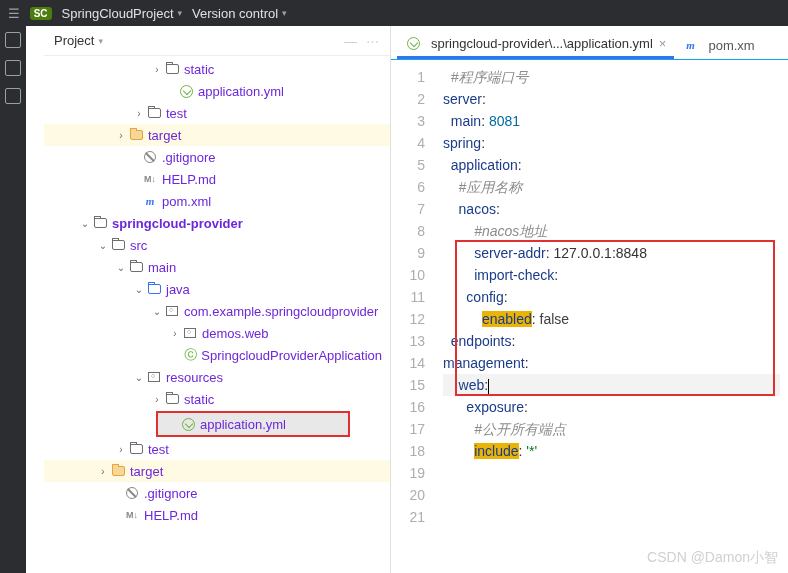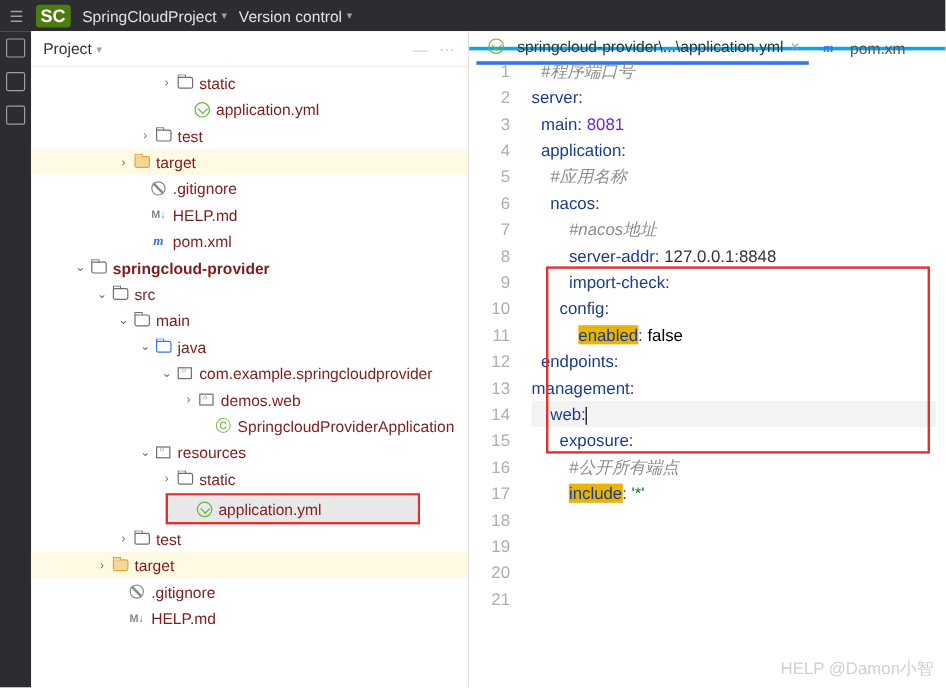--- a/index.html
+++ b/index.html
@@ -1,76 +1,76 @@
 <!DOCTYPE html>
 <html><head>
 <meta charset="utf-8">
 <style>
   * { margin: 0; padding: 0; box-sizing: border-box; font-family: "Segoe UI", Arial, sans-serif; }
   body { background: #fff; width: 788px; height: 573px; overflow: hidden; position: relative; }
 
   .topbar { height: 26px; background: #2b2d30; display: flex; align-items: center; padding: 0 8px; gap: 10px; color: #dfe1e5; font-size: 13px; }
   .topbar .burger { color: #9aa0a6; }
-  .topbar .proj-badge { background: #4d7c0f; color: #fff; padding: 1px 4px; border-radius: 3px; font-size: 15px; font-weight: 600; }
+  .topbar .proj-badge { background: #4d7c0f; color: #fff; padding: 1px 4px; border-radius: 3px; font-size: 10px; font-weight: 600; }
   .topbar .dd { display: flex; align-items: center; gap: 4px; }
   .chevron-down { font-size: 9px; color: #9aa0a6; }
 
   .main { display: flex; height: 547px; }
 
   .sidestrip { width: 26px; background: #2b2d30; display: flex; flex-direction: column; align-items: center; padding-top: 6px; gap: 12px; }
   .sidestrip .sq { width: 16px; height: 16px; border: 1.5px solid #9aa0a6; border-radius: 2px; }
 
-  .project-panel { width: 365px; background: #fff; border-right: 1px solid #e0e0e0; display: flex; flex-direction: column; }
+  .project-panel { width: 365px; background: #fff; border-right: 1px solid #e0e0e0; display: flex; flex-direction: column; padding-left: 18px; }
   .project-header { height: 30px; display: flex; align-items: center; padding: 0 10px; font-size: 13px; color: #333; gap: 4px; border-bottom: 1px solid #eee; }
   .project-header .spacer { flex: 1; }
   .project-header .tool { width: 14px; height: 14px; opacity: 0.25; margin-left: 4px; }
 
   .tree { flex: 1; overflow: hidden; font-size: 13px; padding-top: 2px; }
   .node { display: flex; align-items: center; height: 22px; padding-right: 8px; white-space: nowrap; }
   .arrow { width: 14px; text-align: center; color: #6e6e6e; font-size: 10px; }
   .icon { width: 16px; height: 16px; margin-right: 4px; display: inline-flex; align-items: center; justify-content: center; }
   .folder { color: #6e6e6e; }
   .folder-open { color: #3574f0; }
   .folder .shape, .folder-open .shape { width: 13px; height: 10px; border: 1.3px solid currentColor; border-radius: 1px 2px 2px 2px; position: relative; }
   .folder .shape::before, .folder-open .shape::before { content:""; position:absolute; top:-3px; left:-1px; width:5px; height:2px; border:1.3px solid currentColor; border-bottom:none; border-radius:1px 1px 0 0; }
   .folder-orange { color: #e8a33d; }
   .folder-orange .shape { width:13px; height:10px; background:#f5d79a; border:1.3px solid #e8a33d; border-radius:1px 2px 2px 2px; position:relative; }
   .folder-orange .shape::before { content:""; position:absolute; top:-3px; left:-1px; width:5px; height:2px; background:#f5d79a; border:1.3px solid #e8a33d; border-bottom:none; border-radius:1px 1px 0 0; }
   .pkg { color:#6e6e6e; }
   .pkg .shape { width:12px; height:10px; border:1.3px solid #6e6e6e; position:relative; }
   .pkg .shape::after { content:"○"; position:absolute; font-size:7px; left:2px; top:-1px; }
-  .txt { color: #7f1d1d; }
+  .txt { color: #6d28d9; }
   .txt.bold { font-weight: 600; }
   .mono-icon { font-size: 11px; font-weight: 700; font-style: italic; font-family: "Times New Roman", serif; }
   .m-icon { color: #3574f0; }
   .md-icon { color: #888; font-size:9px; font-weight:700; font-family:Arial; }
   .spring-icon { color: #6db33f; position:relative; width:13px; height:13px; border:1.5px solid #6db33f; border-radius:50%; }
   .spring-icon::after { content:""; position:absolute; width:5px; height:5px; border-left:1.5px solid #6db33f; border-bottom:1.5px solid #6db33f; transform:rotate(-45deg); left:3px; top:2px; }
   .ignore-icon { width:12px; height:12px; border:1.5px solid #888; border-radius:50%; position:relative; }
   .ignore-icon::after { content:""; position:absolute; width:12px; height:1.5px; background:#888; transform:rotate(45deg); left:-1px; top:4px; }
 
   .node.yellow { background: #fffae3; }
   .node.selected { background: #e8e8e8; }
   .red-box { border: 2px solid #e03131; margin: 1px 40px 1px 0; }
 
   .editor-panel { flex: 1; display: flex; flex-direction: column; background: #fff; }
-  .tabs { height: 16px; display: flex; padding: 0 6px; border-bottom: 3px solid #0ea5e9; }
+  .tabs { height: 34px; display: flex; align-items: flex-end; padding: 0 6px; border-bottom: 1px solid #0ea5e9; }
   .tab { display: flex; align-items: center; height: 28px; padding: 0 8px; font-size: 13px; color: #555; gap: 6px; }
   .tab.active { border-bottom: 3px solid #3574f0; color: #333; }
   .tab .close { color: #999; font-size: 13px; }
 
   .code-area { flex:1; display:flex; font-family: "JetBrains Mono", Consolas, monospace; font-size: 14px; position:relative; }
   .gutter { width: 44px; text-align: right; padding: 6px 10px 0 0; color: #aeaeae; line-height: 22px; }
   .code { flex:1; padding: 6px 8px 0 8px; line-height: 22px; position:relative; }
   .code .line { white-space: pre; }
   .k-key { color: #1a3c8a; }
   .k-str { color: #067d17; }
-  .k-num { color: #6d28d9; }
+  .k-num { color: #0369a1; }
   .k-com { color: #8c8c8c; font-style: italic; }
-  .k-bool { color: #000000; }
+  .k-bool { color: #404040; }
   .k-plain { color: #333; }
   .hl { background: #eab308; }
   .sel-line { background: #f3f3f3; display:block; width:100%; }
   .ind { color:#d0d0d0; }
 
   .red-overlay { position:absolute; border:2px solid #e03131; pointer-events:none; }
   .watermark { position:absolute; right:10px; bottom:6px; color:#d0d0d0; font-size:14px; font-family: Arial; }
   .cursor { display:inline-block; width:1px; height:15px; background:#000; vertical-align:middle; }
 </style>
 </head>
@@ -295,20 +295,21 @@
           <div>17</div>
           <div>18</div>
           <div>19</div>
           <div>20</div>
           <div>21</div>
       </div>
       <div class="code">
 <div class="line"><span class="ind">  </span><span class="k-com">#程序端口号</span></div>
 <div class="line"><span class="k-key">server</span><span class="k-plain">:</span></div>
 <div class="line"><span class="ind">  </span><span class="k-key">main</span><span class="k-plain">: </span><span class="k-num">8081</span></div>
+<div class="line"><span class="k-key">spring</span><span class="k-plain">:</span></div>
 <div class="line"><span class="ind">  </span><span class="k-key">application</span><span class="k-plain">:</span></div>
 <div class="line"><span class="ind">    </span><span class="k-com">#应用名称</span></div>
 <div class="line"><span class="ind">    </span><span class="k-key">nacos</span><span class="k-plain">:</span></div>
 <div class="line"><span class="ind">        </span><span class="k-com">#nacos地址</span></div>
 <div class="line"><span class="ind">        </span><span class="k-key">server-addr</span><span class="k-plain">: </span><span class="k-plain">127.0.0.1:8848</span></div>
 <div class="line"><span class="ind">        </span><span class="k-key">import-check</span><span class="k-plain">:</span></div>
 <div class="line"><span class="ind">      </span><span class="k-key">config</span><span class="k-plain">:</span></div>
 <div class="line"><span class="ind">          </span><span class="k-key hl">enabled</span><span class="k-plain">: </span><span class="k-bool">false</span></div>
 <div class="line"><span class="ind">  </span><span class="k-key">endpoints</span><span class="k-plain">:</span></div>
 <div class="line"><span class="k-key">management</span><span class="k-plain">:</span></div>
@@ -316,13 +317,13 @@
 <div class="line"><span class="ind">      </span><span class="k-key">exposure</span><span class="k-plain">:</span></div>
 <div class="line"><span class="ind">        </span><span class="k-com">#公开所有端点</span></div>
 <div class="line"><span class="ind">        </span><span class="k-key hl">include</span><span class="k-plain">: </span><span class="k-str">'*'</span></div>
 
         <div class="red-overlay" style="left:20px; top:180px; width:320px; height:156px;"></div>
       </div>
     </div>
   </div>
 </div>
 
-<div class="watermark">HELP @Damon小智</div>
+<div class="watermark">CSDN @Damon小智</div>
 
 </body></html>

